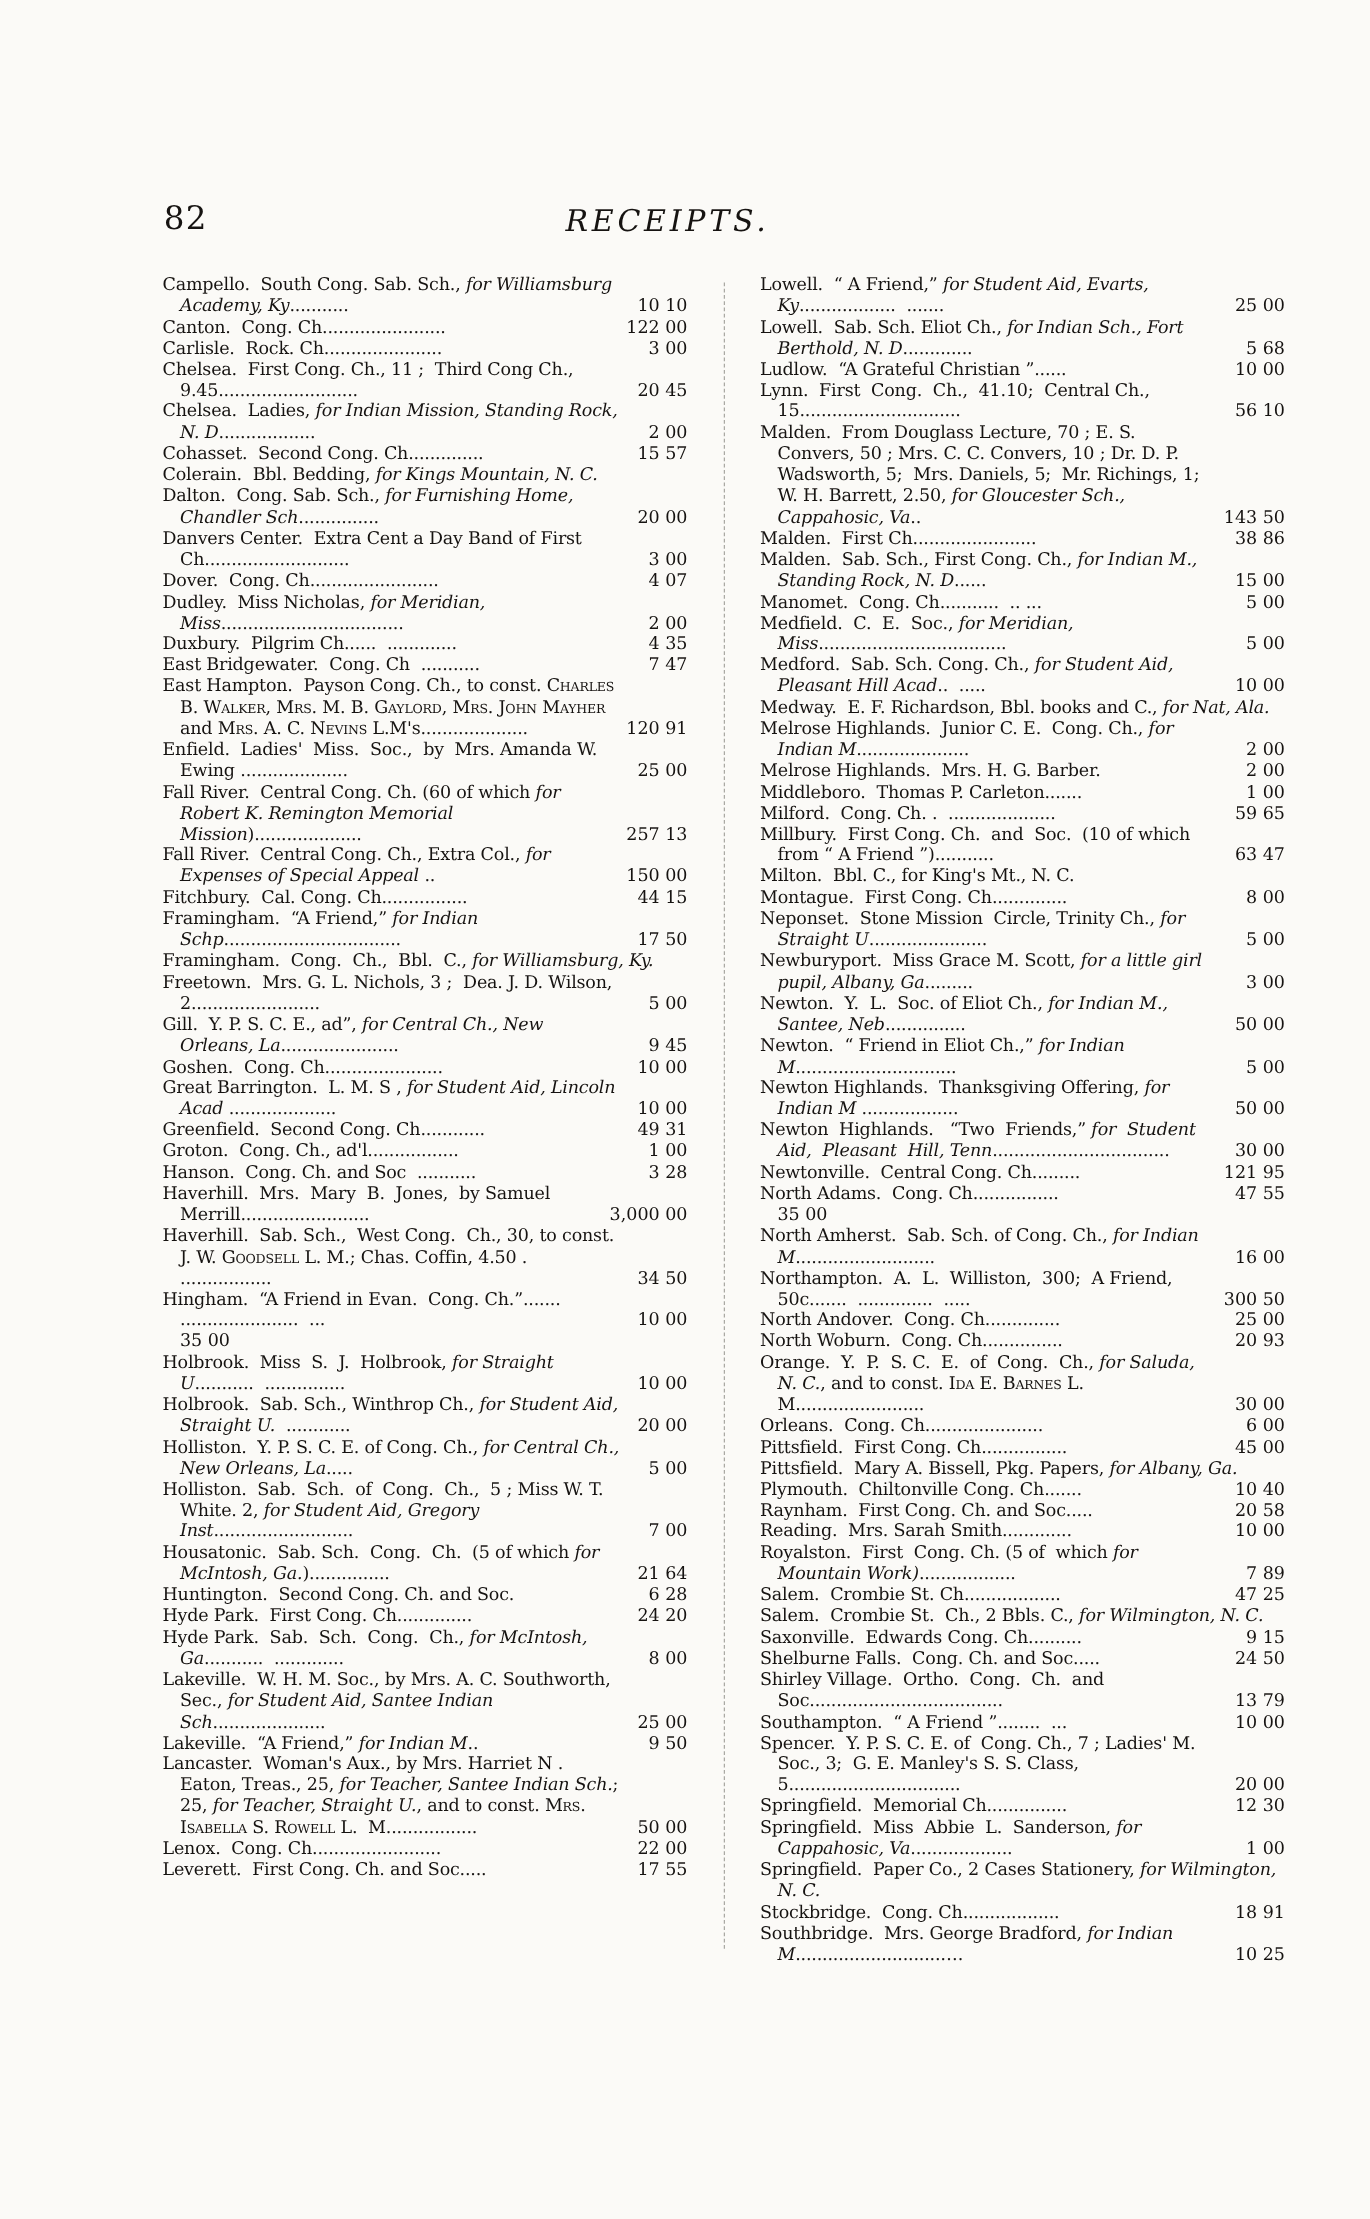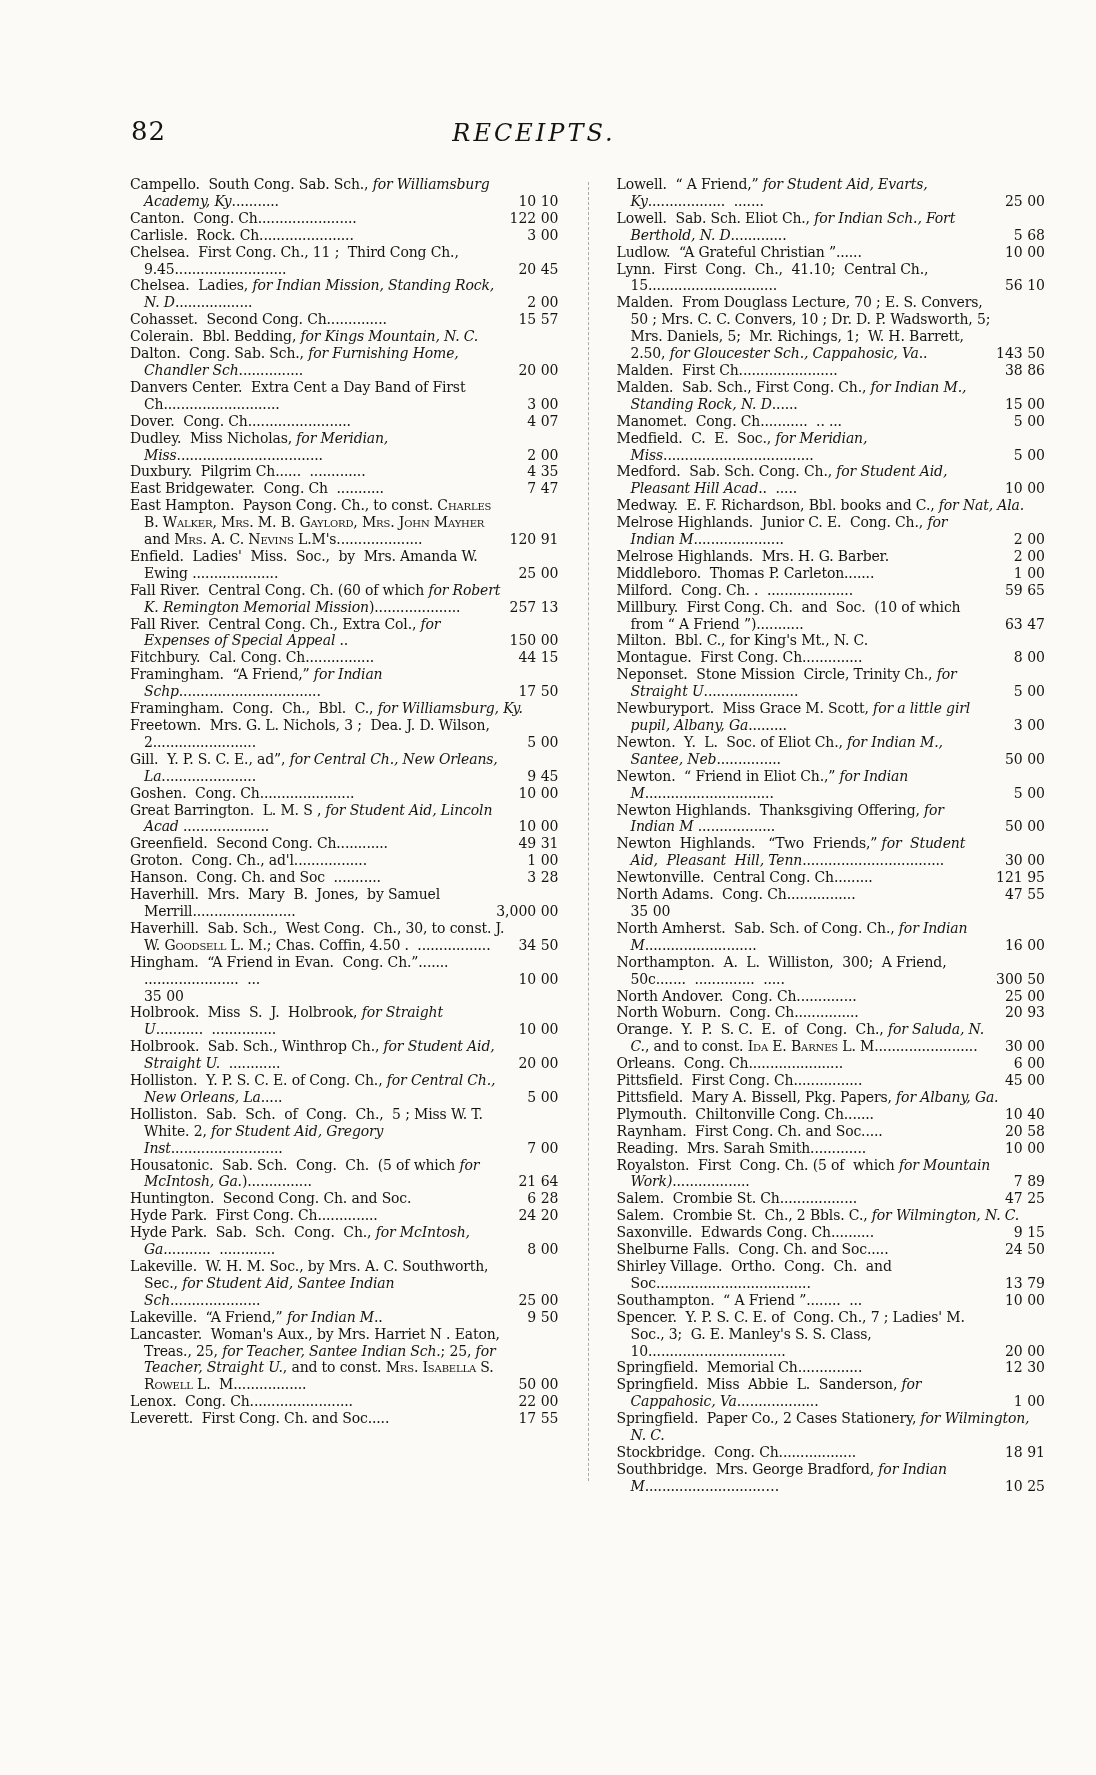--- a/index.html
+++ b/index.html
@@ -4,33 +4,33 @@
 <style>
   * { margin:0; padding:0; box-sizing:border-box; }
   html,body { width:1096px; height:1775px; }
   body {
     background:#fbfaf7;
     color:#161311;
     font-family:"DejaVu Serif","Liberation Serif",serif;
     position:relative;
     overflow:hidden;
   }
-  .header { position:relative; height:168px; }
+  .header { position:relative; height:168px;margin-top:44px; }
   .page-num {
     position:absolute; left:131px; top:116px;
     font-size:26px; letter-spacing:1px;
   }
   .page-title {
     position:absolute; left:534px; top:119px; transform:translateX(-50%);
     font-style:italic; font-size:24px; letter-spacing:3px; white-space:nowrap;
   }
   .columns {
     position:relative;
     display:grid; grid-template-columns:1fr 1fr; column-gap:58px;
-    margin:8px 51px 0 130px;
+    margin:8px 68px 0 130px;
   }
   .divider {
     position:absolute; left:50%; top:6px; bottom:14px;
     border-left:1px dashed #908e88; opacity:.75;
   }
   .col { font-size:14px; line-height:16.9px; }
   .entry { display:flex; align-items:flex-end; }
   .entry-text {
     flex:1 1 auto;
     text-indent:-14px; padding-left:14px;
@@ -399,21 +399,21 @@
       </div>
       <div class="entry">
         <span class="entry-text"><span>Shirley Village.  Ortho.  Cong.  Ch.  and Soc....................................</span></span>
         <span class="entry-amt">13 79</span>
       </div>
       <div class="entry">
         <span class="entry-text"><span>Southampton.  “ A Friend ”........  ...</span></span>
         <span class="entry-amt">10 00</span>
       </div>
       <div class="entry">
-        <span class="entry-text"><span>Spencer.  Y. P. S. C. E. of  Cong. Ch., 7 ; Ladies' M. Soc., 3;  G. E. Manley's S. S. Class, 10................................</span></span>
+        <span class="entry-text"><span>Spencer.  Y. P. S. C. E. of  Cong. Ch., 7 ; Ladies' M. Soc., 3;  G. E. Manley's S. S. Class, 5................................</span></span>
         <span class="entry-amt">20 00</span>
       </div>
       <div class="entry">
         <span class="entry-text"><span>Springfield.  Memorial Ch...............</span></span>
         <span class="entry-amt">12 30</span>
       </div>
       <div class="entry">
         <span class="entry-text"><span>Springfield.  Miss  Abbie  L.  Sanderson, </span><span class="it">for Cappahosic, Va</span><span>...................</span></span>
         <span class="entry-amt">1 00</span>
       </div>

